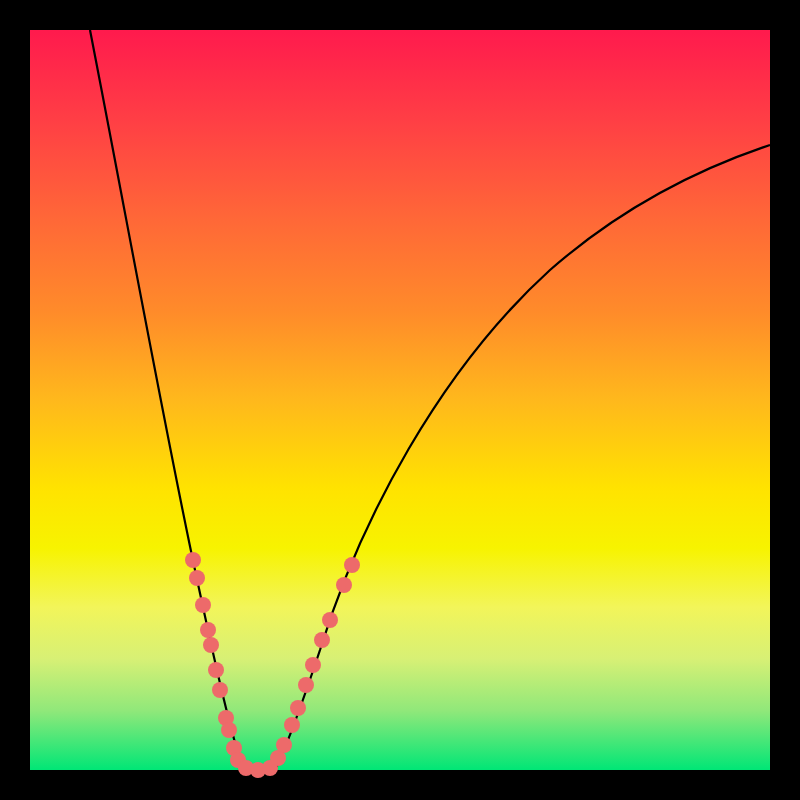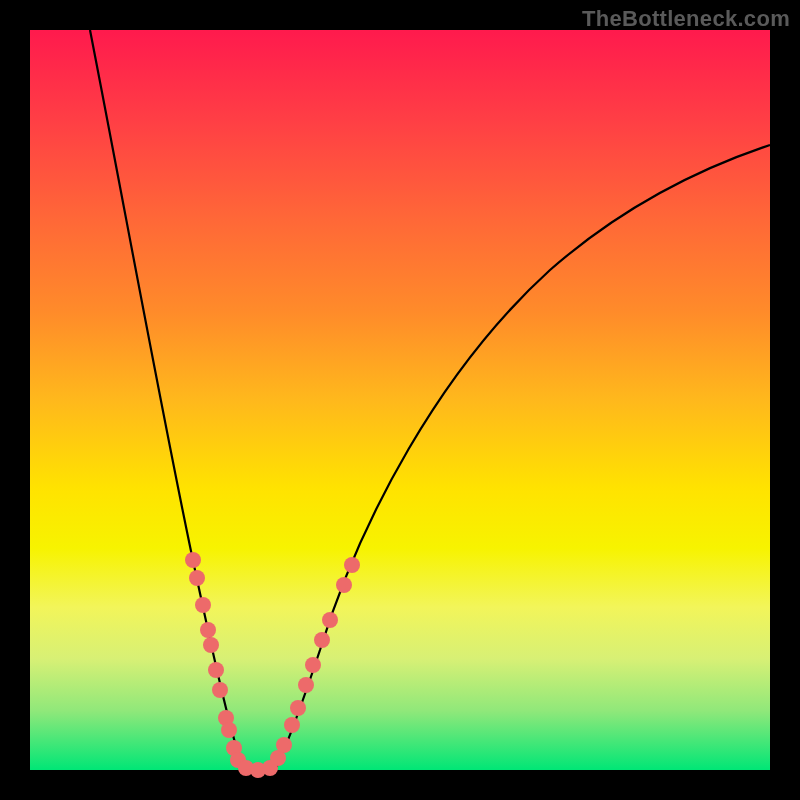--- a/index.html
+++ b/index.html
@@ -62,21 +62,20 @@
   }
   .dot {
     fill: #ed6a6a;
     stroke: none;
   }
 </style>
 </head>
 <body>
 <div class="container">
 
-  <div class="watermark">TheBottleneck.com</div>
 
   <div class="plot-area">
     <svg class="curves" viewBox="0 0 740 740">
 
       <path class="curve" d="M 60 0
                C 95 180, 135 400, 165 540
                C 180 610, 195 680, 210 730
                L 215 740"></path>
 
       <path class="curve" d="M 245 740

